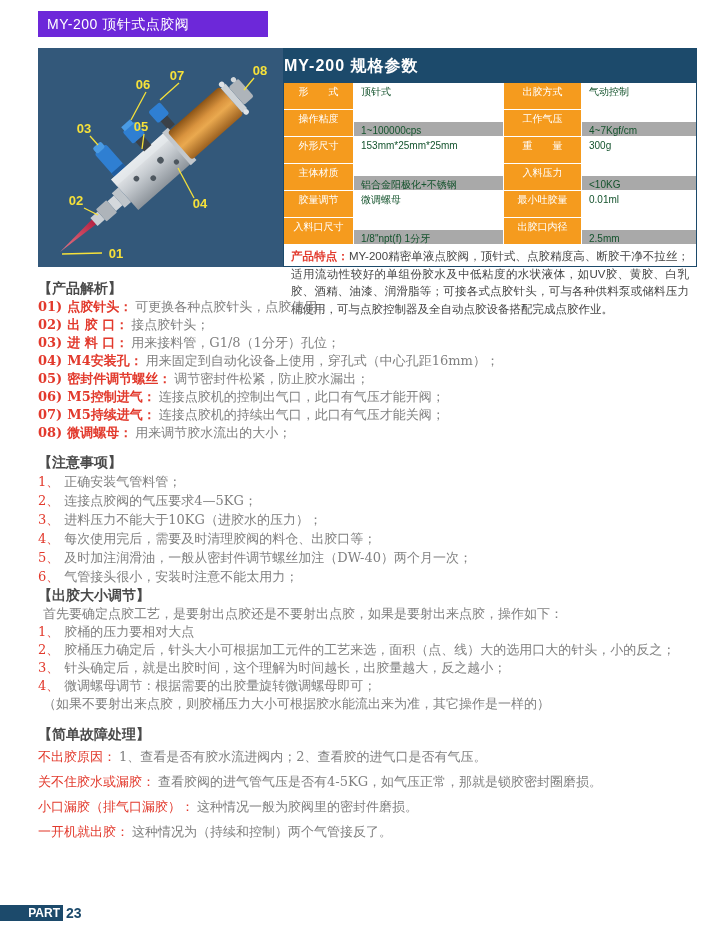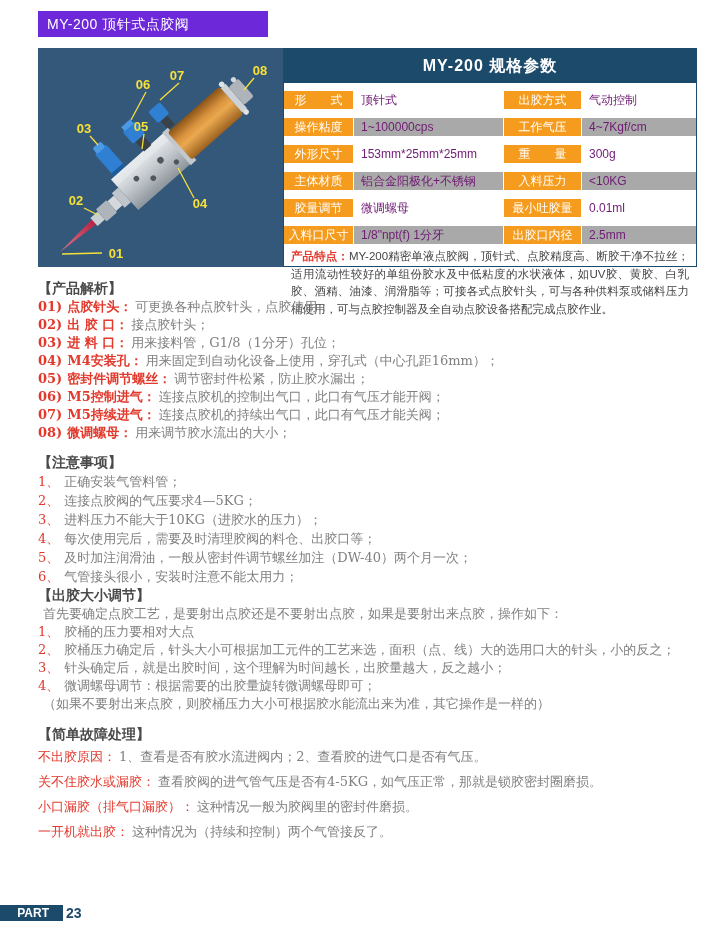--- a/index.html
+++ b/index.html
@@ -15,32 +15,32 @@
   }
   
   .top{position:absolute;left:38px;top:48px;width:659px;height:219px;display:flex;}
   .img-panel{width:245px;height:219px;flex:none;background:#33587a;position:relative;}
   .spec-panel{
     flex:1;border:1px solid #1c4a6b;box-sizing:border-box;background:#fff;
     display:flex;flex-direction:column;
   }
   .spec-title{
     flex:none;height:34px;background:#1c4a6b;color:#fff;font-weight:bold;
-    font-size:16px;text-align:center;line-height:34px;letter-spacing:1px;
-  }
-  .spec-row{display:flex;flex:none;height:27px;font-size:12px;line-height:18px;align-items:flex-end;}
+    font-size:16px;text-align:left;line-height:34px;letter-spacing:1px;
+  }
+  .spec-row{display:flex;flex:none;height:27px;font-size:10px;line-height:18px;}
   .spec-row .lbl{
     background:#f59b1e;color:#fff;text-align:center;flex:none;
     border-right:1px solid #fff;border-bottom:1px solid #fff;box-sizing:border-box;
     white-space:nowrap;overflow:hidden;
   }
   .lbl1{width:70px;}
   .lbl2{width:78px;}
   .spec-row .val{
-    color:#701a75;padding-left:7px;border-bottom:1px solid #fff;box-sizing:border-box;
+    color:#14532d;padding-left:7px;border-bottom:1px solid #fff;box-sizing:border-box;
     white-space:nowrap;overflow:hidden;background:#fff;
   }
   .val1{width:150px;border-right:1px solid #fff;}
   .val2{flex:1;}
   .spec-row.alt .val{background:#a9a9a9;margin-top:12px;}
   .features{
     flex:1;padding:3px 7px 2px 7px;font-size:11.5px;line-height:17.6px;
     color:#454545;text-align:justify;
   }
   .features .lead{color:#e2392c;font-weight:bold;}
@@ -60,21 +60,21 @@
   .term{margin-right:3px;}
   #sec-notes{margin-top:11px;}
   #sec-notes .item{line-height:19px;}
   #sec-adjust{margin-top:0;}
   #sec-faults{margin-top:12px;}
   #sec-faults .item{line-height:25px;}
   
   .part-bar{
     position:absolute;left:0;top:905px;width:63px;height:16px;background:#1c4a6b;
     color:#fff;font-size:12px;line-height:16px;text-align:right;
-    padding-right:14px;box-sizing:border-box;font-weight:bold;
+    padding-right:3px;box-sizing:border-box;font-weight:bold;
   }
   .part-num{
     position:absolute;left:66px;top:904px;font-size:14px;font-weight:bold;color:#1c4a6b;
     line-height:18px;
   }
   svg text.cb{font-family:"Liberation Sans",sans-serif;font-size:13px;font-weight:bold;fill:#f6e13a;}
 </style>
 </head>
 <body>
 

